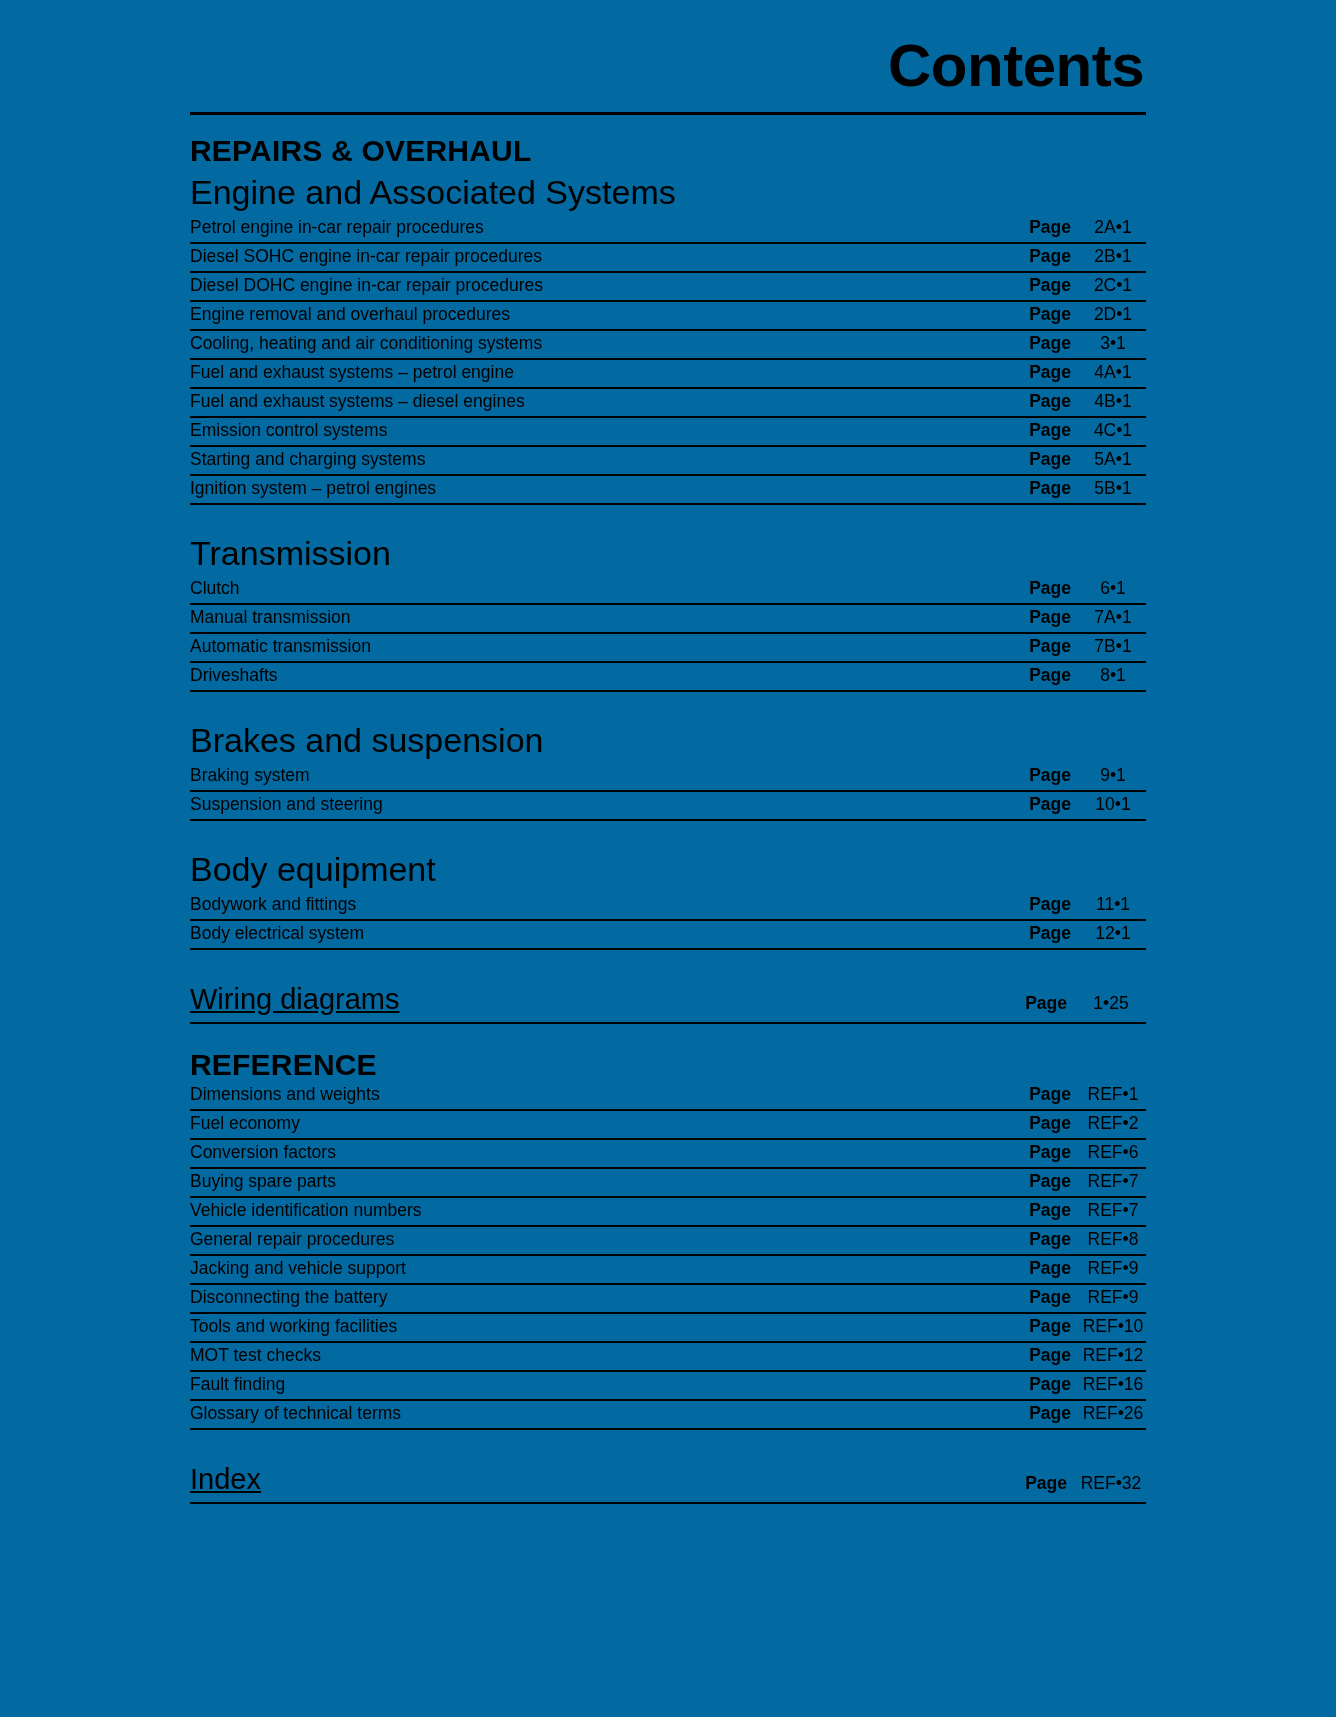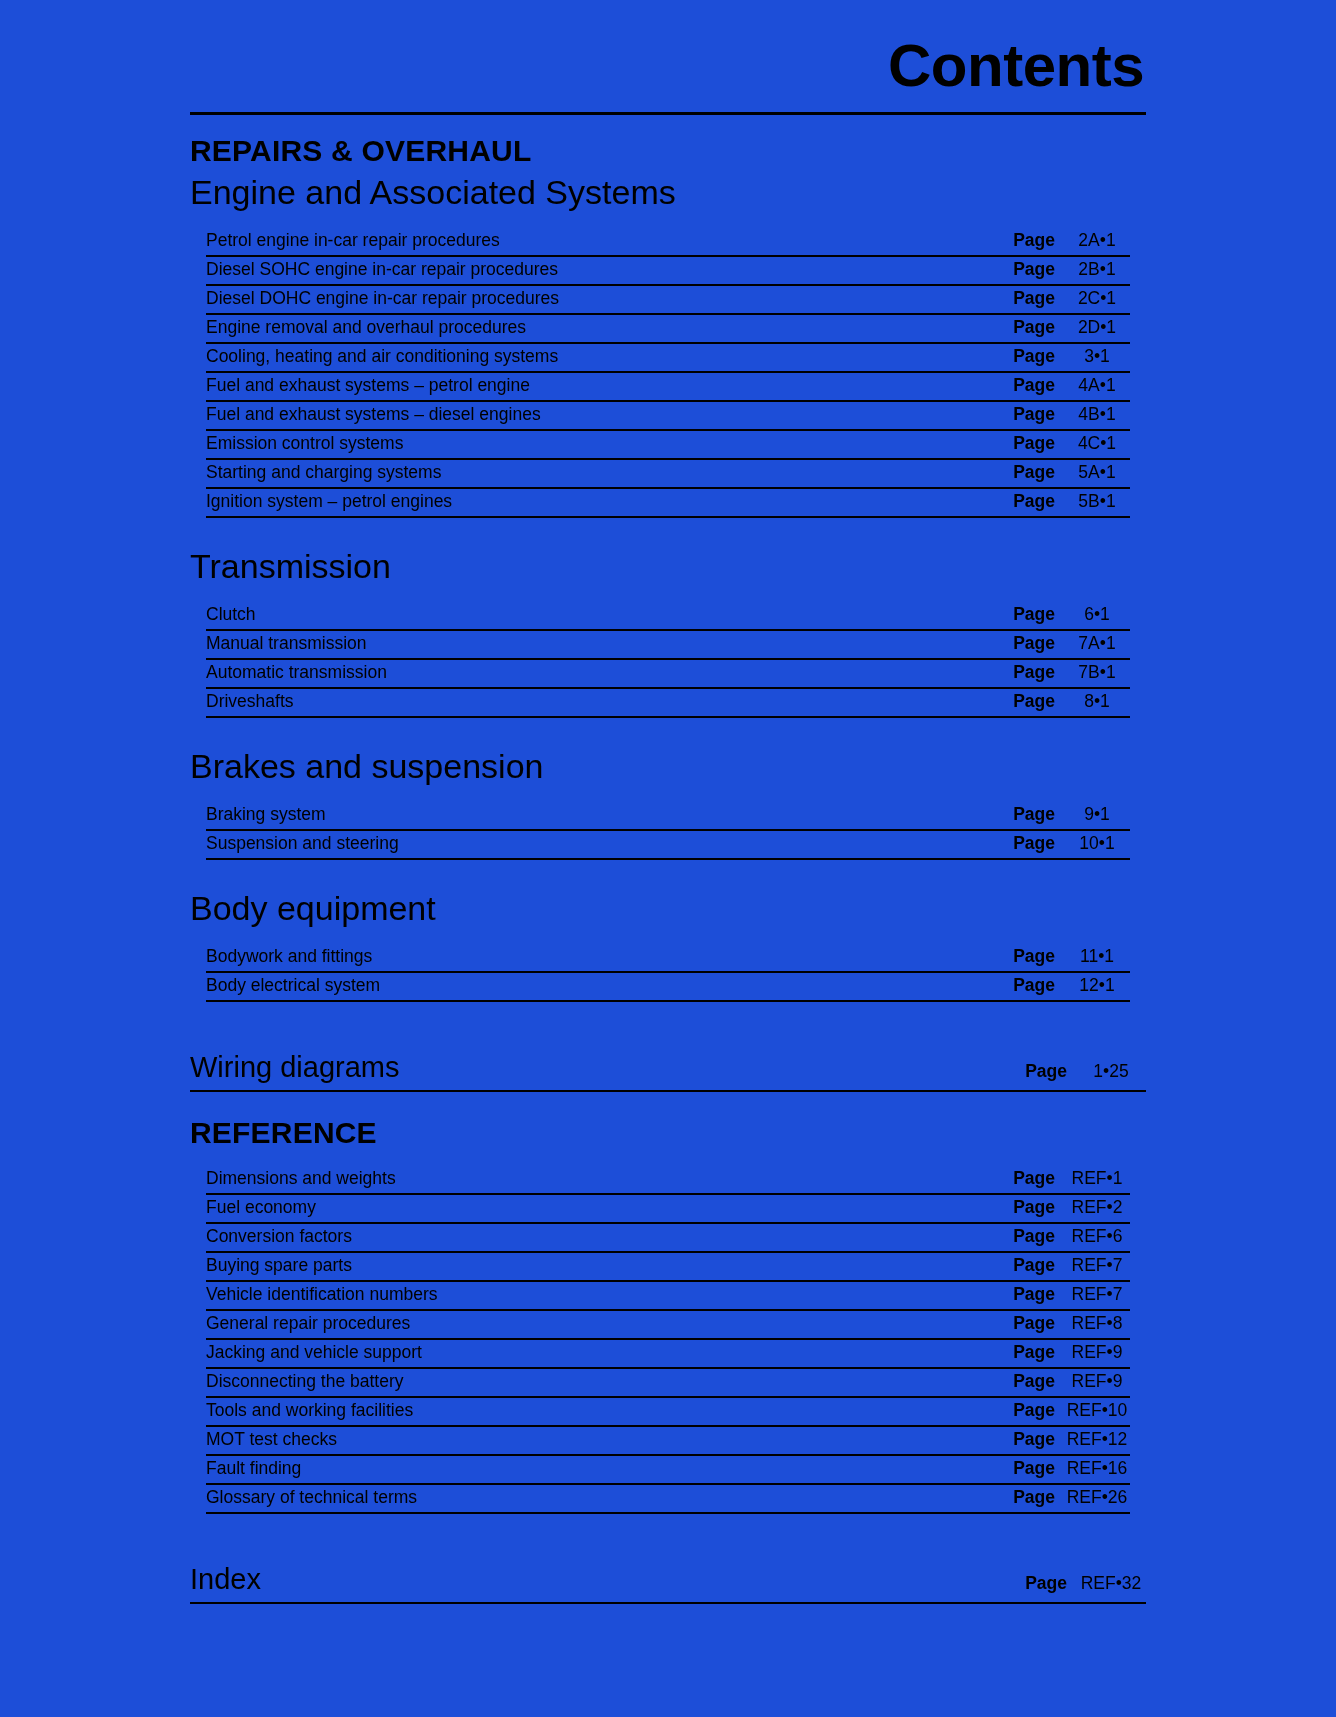--- a/index.html
+++ b/index.html
@@ -13,21 +13,21 @@
     font-family: "Liberation Sans", sans-serif;
     color: #000000;
     position: relative;
     overflow: hidden;
   }
   .page {
     position: absolute;
     left: 0; top: 0;
     width: 1336px;
     height: 1717px;
-    background: #1d4ed8;
+    background: #0369a1;
   }
   .content-wrap {
     position: absolute;
     left: 190px;
     top: 0;
     width: 956px;
   }
 
   
   .title-row {
@@ -67,21 +67,21 @@
   }
   .group {
     margin-top: 0;
   }
   .group.spaced {
     margin-top: 29px;
   }
 
   
   .entries {
-    margin: 16px;
+    margin: 0;
     padding: 0;
   }
   .entry {
     display: flex;
     align-items: baseline;
     justify-content: space-between;
     border-bottom: 2.4px solid #000;
     padding: 2px 0 4px 0;
     font-size: 17.5px;
     line-height: 1.2;
@@ -112,20 +112,21 @@
   .big-entry {
     display: flex;
     align-items: baseline;
     justify-content: space-between;
     border-bottom: 2.8px solid #000;
     padding: 2px 0 6px 0;
   }
   .big-entry .entry-title {
     font-size: 29px;
     font-weight: normal;
+    text-decoration: underline;
   }
   .big-entry .page-word { font-size: 17.5px; }
   .big-entry .page-ref { font-size: 17.5px; min-width: 70px; }
 
   .spacer-lg { height: 31px; }
 </style>
 </head>
 <body>
 
 <div class="page">

